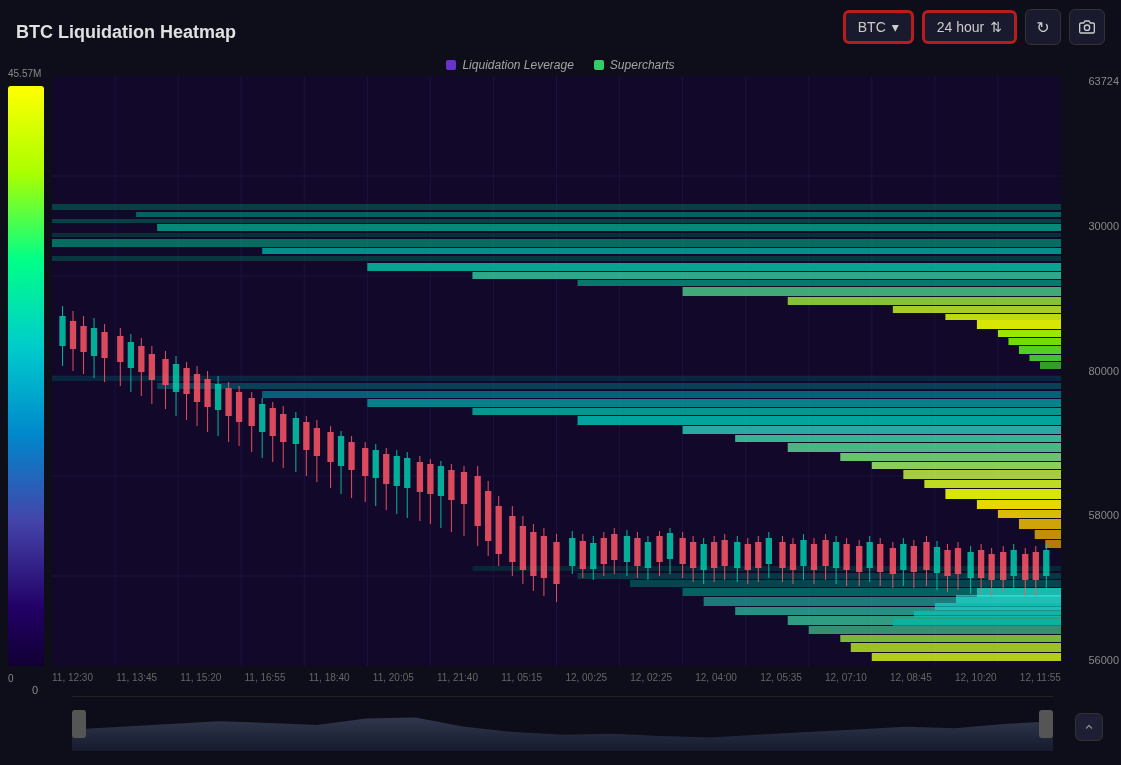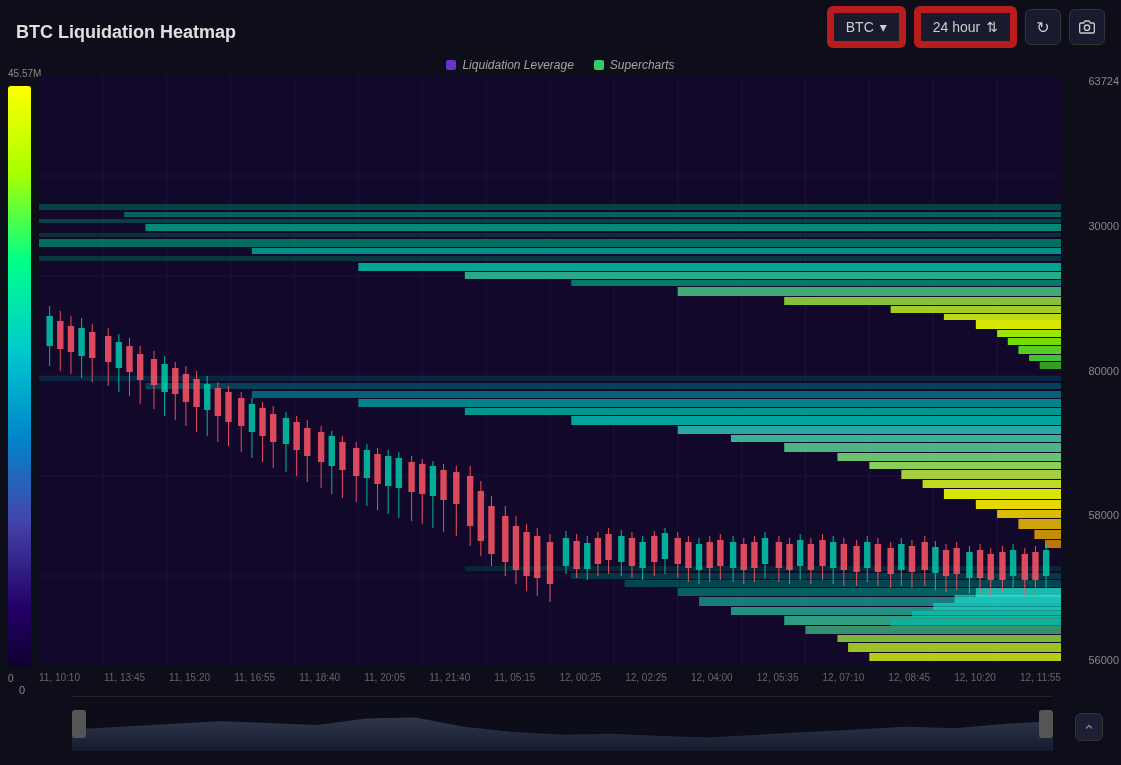--- a/index.html
+++ b/index.html
@@ -28,21 +28,21 @@
     }
 
     .header-controls {
       display: flex;
       align-items: center;
       gap: 8px;
     }
 
     .select-btn {
       background: #1a1a2e;
-      border: 7px solid #b91c1c;
+      border: 3px solid #b91c1c;
       color: #ccc;
       padding: 6px 12px;
       border-radius: 6px;
       cursor: pointer;
       display: flex;
       align-items: center;
       gap: 6px;
       font-size: 14px;
     }
 
@@ -84,21 +84,21 @@
     }
 
     .chart-wrapper {
       display: flex;
       position: relative;
       height: 620px;
       padding: 0 0 0 0;
     }
 
     .color-scale {
-      width: 23px;
+      width: 36px;
       margin: 10px 8px 30px 8px;
       border-radius: 3px;
       background: linear-gradient(
         to bottom,
         #ffff00 0%,
         #aaff00 15%,
         #00ff88 30%,
         #00cccc 45%,
         #0088cc 60%,
         #4444aa 75%,
@@ -575,21 +575,21 @@
       <span class="price-label">63724</span>
       <span class="price-label">30000</span>
       <span class="price-label">80000</span>
       <span class="price-label">58000</span>
       <span class="price-label">56000</span>
     </div>
 
     <span class="y-zero">0</span>
 
     <div class="x-axis">
-      <span>11, 10:10</span>
+      <span>11, 12:30</span>
       <span>11, 13:45</span>
       <span>11, 15:20</span>
       <span>11, 16:55</span>
       <span>11, 18:40</span>
       <span>11, 20:05</span>
       <span>11, 21:40</span>
       <span>11, 05:15</span>
       <span>12, 00:25</span>
       <span>12, 02:25</span>
       <span>12, 04:00</span>

